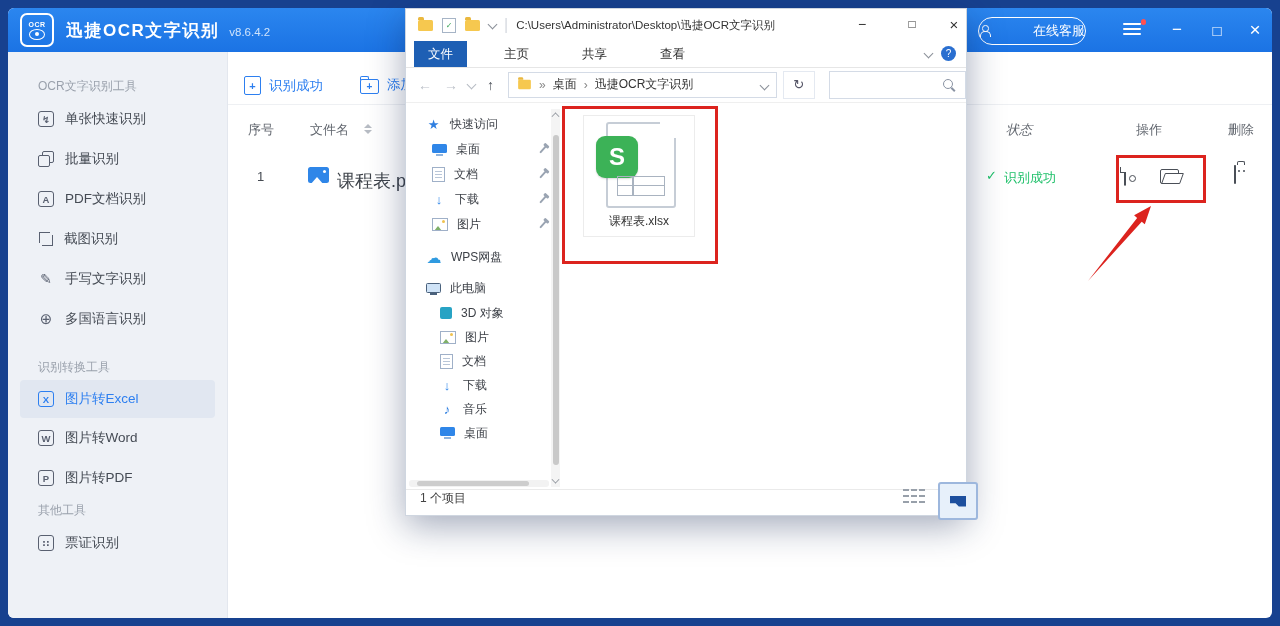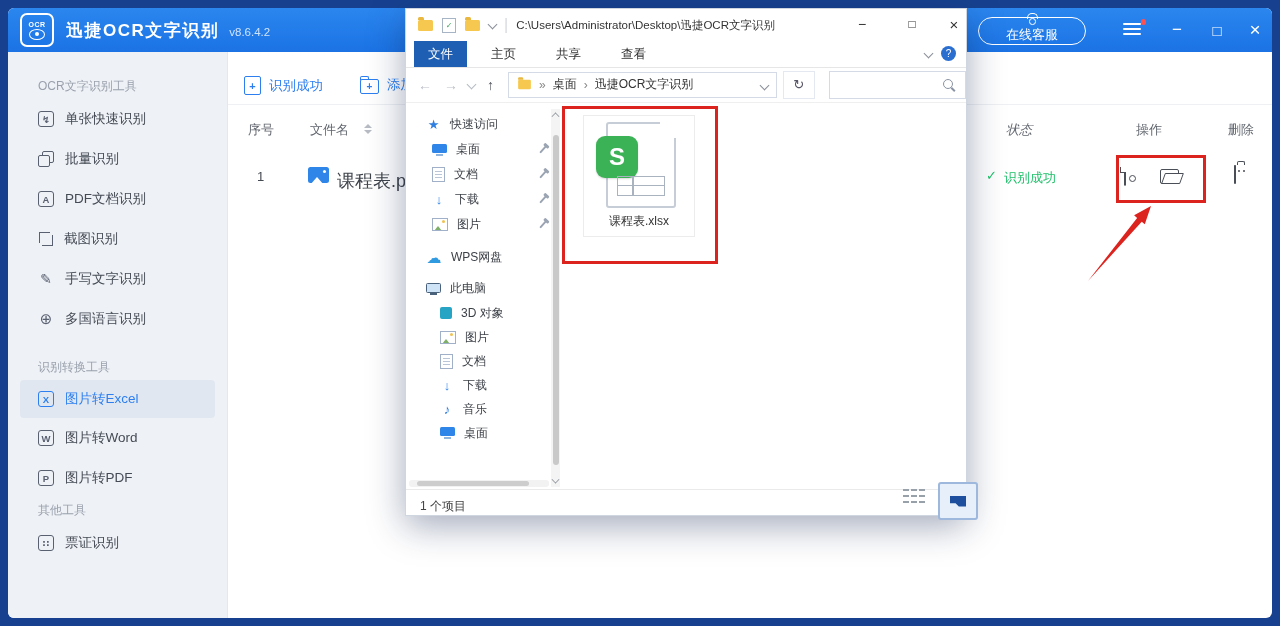--- a/index.html
+++ b/index.html
@@ -12,21 +12,21 @@
   .app-titlebar{position:absolute;left:0;top:0;width:1264px;height:44px;
     background:linear-gradient(180deg,#2b86ef 0%,#1b73e4 100%);display:flex;align-items:center;}
   .logo{width:30px;height:30px;border:2px solid #fff;border-radius:7px;margin-left:12px;
         display:flex;flex-direction:column;align-items:center;justify-content:center;gap:1px;flex:0 0 auto;}
   .logo .ocr{font-size:7px;font-weight:bold;color:#fff;letter-spacing:.5px;line-height:7px;}
   .logo .eye{width:14px;height:9px;border:1.5px solid #fff;border-radius:50%;display:flex;align-items:center;justify-content:center;}
   .logo .eye::before{content:"";width:4px;height:4px;background:#fff;border-radius:50%;}
   .app-title{margin-left:12px;color:#fff;font-size:17px;font-weight:bold;letter-spacing:1.5px;}
   .app-ver{margin-left:10px;color:#cfe3fc;font-size:11.5px;margin-top:3px;}
   .svc-pill{position:absolute;right:186px;top:9px;width:106px;height:26px;border:1.5px solid #fff;border-radius:14px;
-    display:flex;align-items:center;justify-content:center;gap:7px;color:#fff;font-size:13px;cursor:pointer;flex-direction:column;}
+    display:flex;align-items:center;justify-content:space-between;gap:7px;color:#fff;font-size:13px;cursor:pointer;}
   .person{position:relative;width:12px;height:12px;}
   .person::before{content:"";position:absolute;top:0;left:3.2px;width:4.6px;height:4.6px;border:1.3px solid #fff;border-radius:50%;}
   .person::after{content:"";position:absolute;bottom:0;left:.5px;width:9px;height:4.6px;border:1.3px solid #fff;border-bottom:none;border-radius:5px 5px 0 0;}
   .ham{position:absolute;left:1115px;top:15px;width:18px;height:13px;cursor:pointer;}
   .ham i{position:absolute;left:0;width:18px;height:2.3px;background:#fff;border-radius:1px;}
   .ham i:nth-child(1){top:0}.ham i:nth-child(2){top:5px}.ham i:nth-child(3){top:10px}
   .ham::after{content:"";position:absolute;top:-4px;right:-5px;width:5.5px;height:5.5px;background:#ff5050;border-radius:50%;}
   .winbtn{position:absolute;top:0;height:44px;width:34px;display:flex;align-items:center;justify-content:center;
           color:#fff;font-size:17px;cursor:pointer;}
 
@@ -75,21 +75,21 @@
            box-shadow:0 10px 34px rgba(15,35,80,.38);box-sizing:border-box;z-index:10;}
   .exp-title{position:absolute;left:0;top:0;width:100%;height:32px;display:flex;align-items:center;}
   .fold{position:relative;display:inline-block;width:15px;height:11px;background:#f6c84f;border-radius:1.5px;}
   .fold::before{content:"";position:absolute;top:-3px;left:0;width:6px;height:3px;background:#eab83e;border-radius:1.5px 1.5px 0 0;}
   .qcheck{width:12px;height:13px;border:1px solid #a6b4c6;background:#fff;display:flex;align-items:center;justify-content:center;}
   .qcheck::after{content:"✓";font-size:8px;color:#3aa557;}
   .chv{display:inline-block;width:6px;height:6px;border-right:1.5px solid #8a8f98;border-bottom:1.5px solid #8a8f98;}
   .chv.down{transform:rotate(45deg);}
   .chv.up{transform:rotate(-135deg);}
   .exp-ctl{position:absolute;top:0;height:30px;width:40px;display:flex;align-items:center;justify-content:center;color:#333;font-size:14px;cursor:pointer;}
-  .exp-menu{position:absolute;left:0;top:32px;width:100%;height:26px;border-bottom:1px solid #e6e6e6;display:flex;align-items:center;}
+  .exp-menu{position:absolute;left:0;top:32px;width:100%;height:26px;border-bottom:1px solid #e6e6e6;display:flex;align-items:center;gap:13px;}
   .mtab{height:26px;display:flex;align-items:center;padding:0 14px;font-size:12.5px;color:#333;cursor:pointer;}
   .mtab.sel{background:#1e5fb4;color:#fff;}
   .helpc{width:15px;height:15px;border-radius:50%;background:#2a6fd0;color:#fff;font-size:10px;display:flex;align-items:center;justify-content:center;}
   .exp-addr{position:absolute;left:0;top:58px;width:100%;height:36px;display:flex;align-items:center;border-bottom:1px solid #efefef;box-sizing:border-box;}
   .navgl{font-size:14px;margin-left:12px;}
   .crumb{position:relative;margin-left:14px;width:270px;height:26px;border:1px solid #d4dbe6;display:flex;align-items:center;gap:7px;padding:0 8px;box-sizing:border-box;font-size:12px;color:#333;}
   .refr{margin-left:6px;width:30px;height:26px;border:1px solid #e4e9f1;display:flex;align-items:center;justify-content:center;color:#556;font-size:13px;}
   .search{position:relative;margin-left:14px;width:136px;height:26px;border:1px solid #d4dbe6;}
   .mag{position:absolute;right:12px;top:7px;width:8px;height:8px;border:1.5px solid #8a93a3;border-radius:50%;}
   .mag::after{content:"";position:absolute;left:7.5px;top:7.5px;width:5px;height:1.5px;background:#8a93a3;transform:rotate(45deg);transform-origin:0 0;}
@@ -124,21 +124,21 @@
   .grid{position:absolute;left:9px;bottom:10px;width:46px;height:18px;border:1.5px solid #a9b3c0;}
   .grid::before{content:"";position:absolute;left:14px;top:0;bottom:0;width:1.5px;background:#a9b3c0;}
   .grid::after{content:"";position:absolute;left:0;right:0;top:7.5px;height:1.5px;background:#a9b3c0;}
   .tname{position:absolute;left:0;right:0;bottom:6px;text-align:center;font-size:12px;color:#333;}
 
   
   .vtrack{position:absolute;left:145px;top:100px;width:9px;height:378px;background:#f4f4f4;}
   .vthumb{position:absolute;left:1.5px;top:26px;width:6px;height:330px;background:#c9c9c9;border-radius:3px;}
   .htrack{position:absolute;left:3px;top:471px;width:140px;height:7px;background:#f2f2f2;border-radius:3px;}
   .hthumb{position:absolute;left:8px;top:1px;width:112px;height:5px;background:#cdcdcd;border-radius:3px;}
-  .exp-status{position:absolute;left:0;bottom:0;width:100%;height:26px;border-top:1px solid #eaeaea;display:flex;align-items:flex-end;font-size:12px;color:#444;padding-left:14px;box-sizing:border-box;background:#fff;}
+  .exp-status{position:absolute;left:0;bottom:0;width:100%;height:26px;border-top:1px solid #eaeaea;display:flex;align-items:flex-start;font-size:12px;color:#444;padding-left:14px;box-sizing:border-box;background:#fff;}
 
   
   .redbox{position:absolute;border:3px solid #dc231e;z-index:50;}
   
   .ime-box{position:absolute;left:938px;top:482px;width:36px;height:34px;background:#e7f0fa;border:2px solid #9db7dd;border-radius:3px;z-index:20;display:flex;align-items:center;justify-content:center;}
   .ime-box::after{content:"";width:16px;height:11px;background:#1d4f9e;clip-path:polygon(0 0,100% 0,100% 100%,55% 100%,35% 70%,0 70%);}
   .ime-dash{position:absolute;left:903px;top:489px;width:26px;z-index:20;display:flex;flex-direction:column;gap:4px;}
   .ime-dash i{border-top:2px dashed #98a0aa;width:22px;}
 </style>
 </head>

